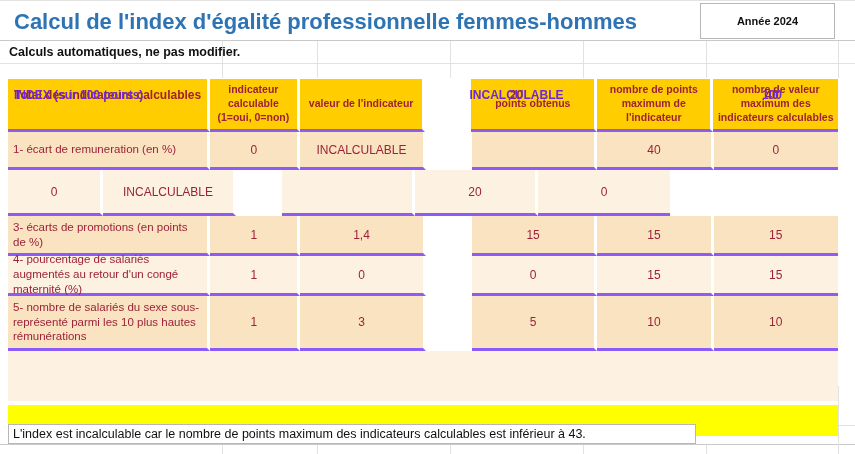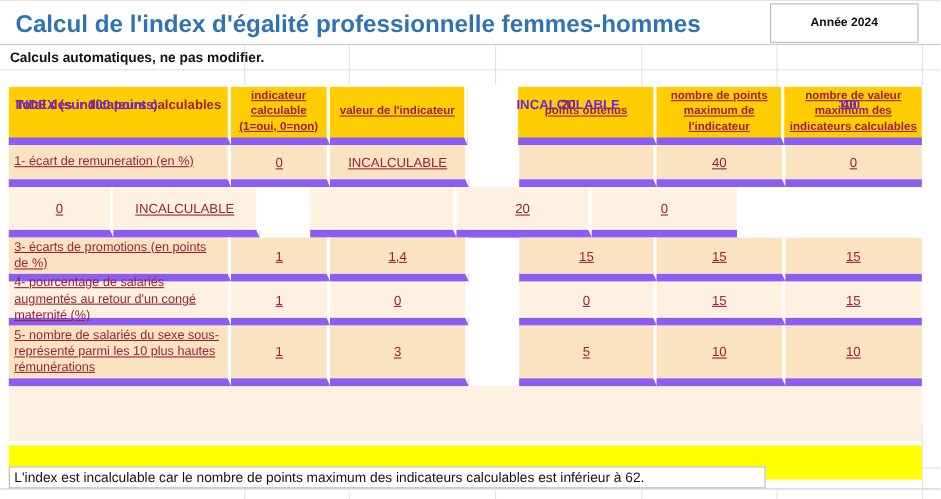--- a/index.html
+++ b/index.html
@@ -27,21 +27,21 @@
     color:#111;font-size:12.5px;font-weight:bold;white-space:nowrap;
   }
 
   
   .tbl{position:absolute;left:8px;top:79px;width:830px;}
   .row{display:flex;position:relative;}
   .cell{box-sizing:border-box;display:flex;align-items:center;}
   .c0{width:214px;} .c1{width:95px;} .c2{width:133px;}
   .c3{width:133px;margin-left:46px;} .c4{width:123px;} .c5{width:132px;}
   .sep{border-right:3px solid #fff;}
-  .bb{border-bottom:7px solid #8b5cf6;text-decoration:underline;}
+  .bb{border-bottom:3px solid #8b5cf6;}
 
   .hdr .cell{
     background:#FFCD00;color:#9C2139;font-weight:bold;font-size:10.5px;
     justify-content:center;text-align:center;line-height:1.32;height:53px;padding:2px 3px;
   }
   .data .cell{color:#9C2139;font-size:12px;justify-content:center;text-align:center;}
   .data .lbl{justify-content:flex-start;text-align:left;font-size:11.5px;line-height:1.3;padding:2px 4px 2px 5px;}
   .bg-dark .cell{background:#FAE3C1;}
   .bg-light .cell{background:#FDF1E2;}
   .r1 .cell{height:38px;} .r2 .cell{height:46px;} .r3 .cell{height:40px;}
@@ -154,15 +154,15 @@
     <div class="spacer"></div>
 
     <div class="indexrow">
       <div class="tlabel">INDEX (sur 100 points)</div>
       <div class="posval pc3">INCALCULABLE</div>
       <div class="posval pc5">100</div>
     </div>
 
   </div>
 
-  <div class="note-cell">L'index est incalculable car le nombre de points maximum des indicateurs calculables est inférieur à 62.</div>
+  <div class="note-cell">L'index est incalculable car le nombre de points maximum des indicateurs calculables est inférieur à 43.</div>
 
 </div>
 
 </body></html>

